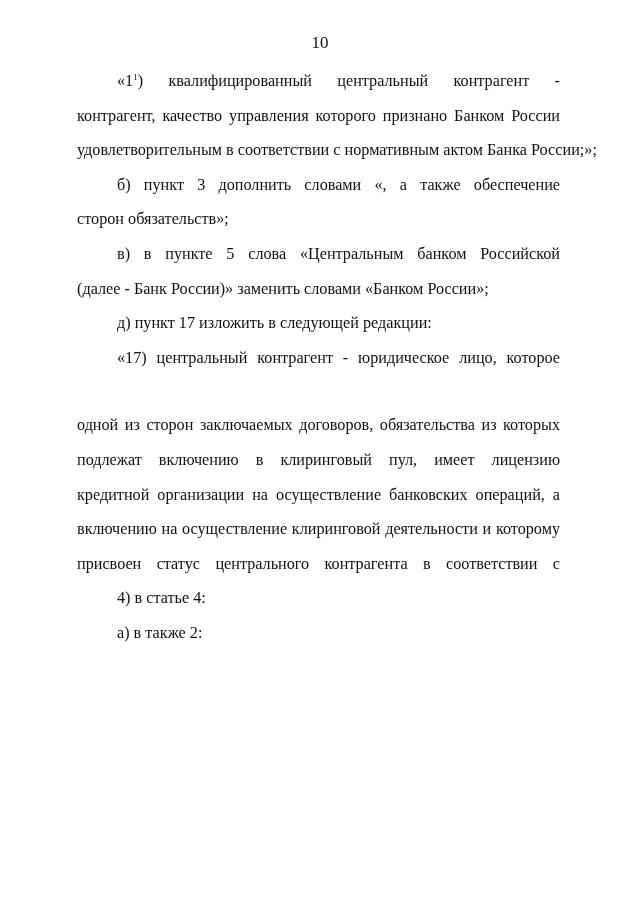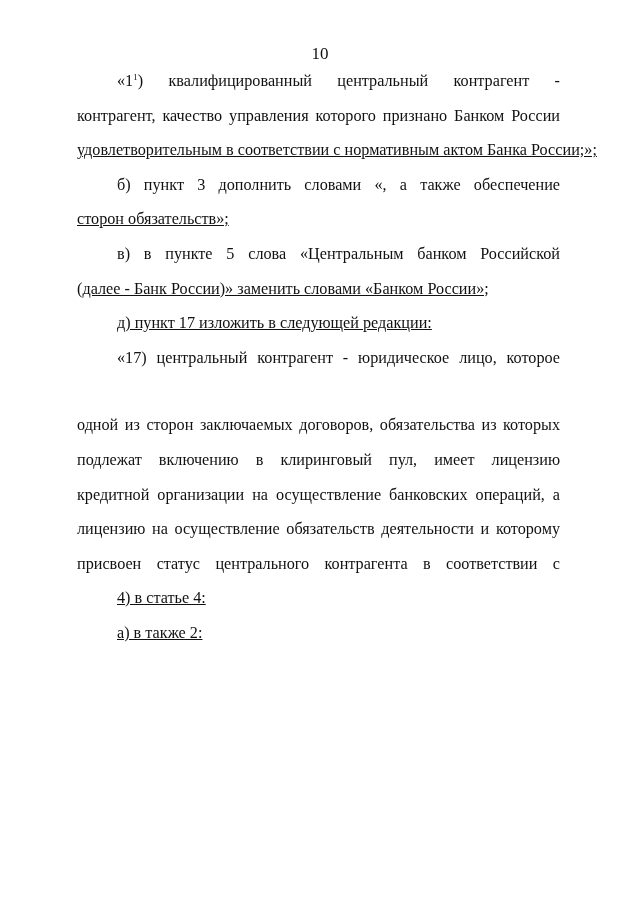--- a/index.html
+++ b/index.html
@@ -18,21 +18,21 @@
     .page {
       position: absolute;
       left: 0;
       top: 0;
       width: 640px;
       height: 905px;
       background: #ffffff;
     }
     .page-number {
       position: absolute;
-      top: 44px;
+      top: 33px;
       left: 0;
       width: 640px;
       text-align: center;
       font-size: 17px;
       line-height: 20px;
     }
     .body-text {
       position: absolute;
       left: 77px;
       top: 64px;
@@ -44,21 +44,20 @@
       display: block;
       text-align: justify;
       text-align-last: justify;
       white-space: nowrap;
     }
     .line.first {
       padding-left: 40px;
     }
     .line.end {
       text-align-last: left;
-      text-decoration: underline;
     }
     sup.sup {
       font-size: 9px;
       vertical-align: 6px;
       line-height: 0;
     }
   </style>
 </head>
 <body>
 
@@ -86,21 +85,21 @@
 
     <div>
       <span class="line first end">д) пункт 17 изложить в следующей редакции:</span>
     </div>
 
     <div>
       <span class="line first" style="white-space: normal; height: 34.6px; overflow: hidden;">«17) центральный контрагент - юридическое лицо, которое является</span>
       <span class="line" style="white-space: normal; height: 34.6px; overflow: hidden; margin-top: 33px;">одной из сторон заключаемых договоров, обязательства из которых</span>
       <span class="line" style="white-space: normal; height: 34.6px; overflow: hidden;">подлежат включению в клиринговый пул, имеет лицензию небанковской</span>
       <span class="line" style="white-space: normal; height: 34.6px; overflow: hidden;">кредитной организации на осуществление банковских операций, а также</span>
-      <span class="line" style="white-space: normal; height: 34.6px; overflow: hidden;">лицензию на осуществление обязательств деятельности и которому</span>
+      <span class="line" style="white-space: normal; height: 34.6px; overflow: hidden;">включению на осуществление клиринговой деятельности и которому</span>
       <span class="line" style="white-space: normal; height: 34.6px; overflow: hidden;">присвоен статус центрального контрагента в соответствии с настоящим</span>
     </div>
 
     <div>
       <span class="line first end">4) в статье 4:</span>
     </div>
 
     <div>
       <span class="line first end">а) в также 2:</span>
     </div>

